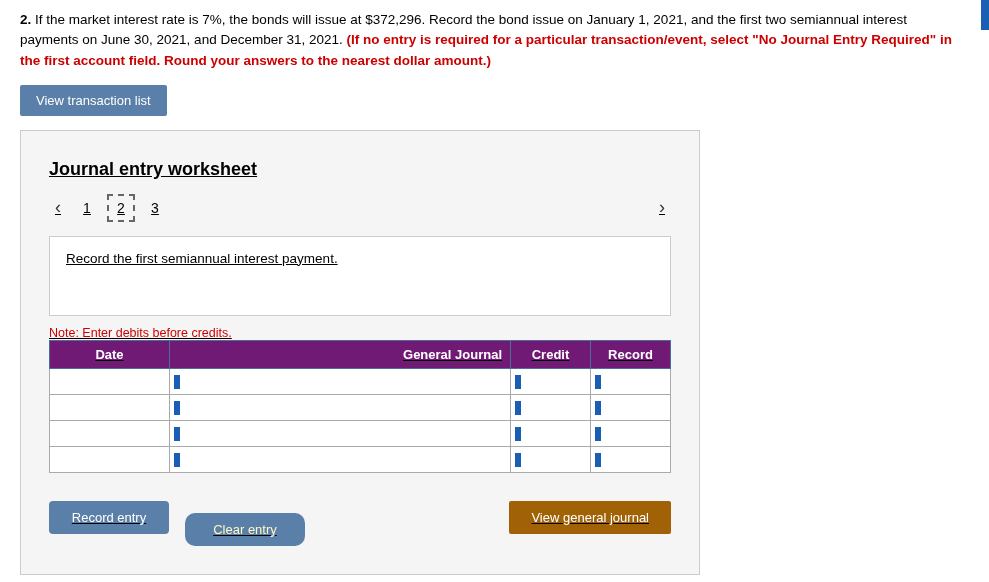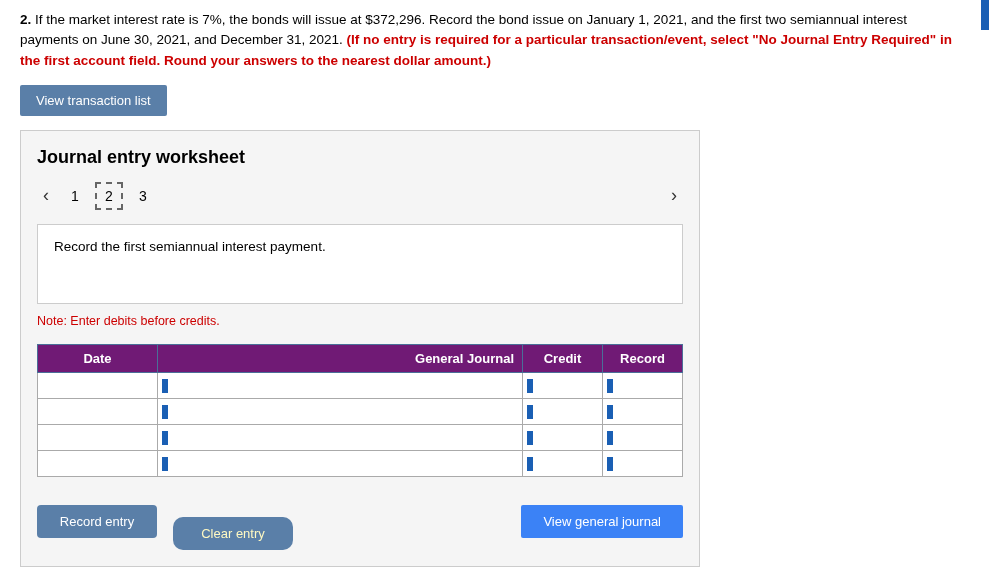--- a/index.html
+++ b/index.html
@@ -33,22 +33,23 @@
       padding: 8px 16px;
       font-size: 13px;
       cursor: pointer;
       border-radius: 2px;
       margin-bottom: 14px;
     }
 
     .worksheet-container {
       border: 1px solid #ccc;
       background: #f5f5f5;
-      padding: 16px;
+      padding: 28px;
       max-width: 680px;
+      text-decoration: underline;
     }
 
     .worksheet-title {
       font-size: 18px;
       font-weight: bold;
       margin-bottom: 14px;
     }
 
     .tab-nav {
       display: flex;
@@ -86,21 +87,21 @@
       border: 1px solid #ccc;
       padding: 14px 16px;
       min-height: 80px;
       margin-bottom: 10px;
       font-size: 13.5px;
     }
 
     .note-text {
       color: #cc0000;
       font-size: 12.5px;
-      margin-bottom: 16px;
+      margin-bottom: 0;
     }
 
     .journal-table {
       width: 100%;
       border-collapse: collapse;
       font-size: 13px;
     }
 
     .journal-table thead tr th {
       background: #701a75;
@@ -170,21 +171,21 @@
       border: none;
       padding: 9px 22px;
       font-size: 13px;
       cursor: pointer;
       border-radius: 10px;
       min-width: 120px;
       margin-top: 24px;
     }
 
     .btn-view-journal {
-      background: #3b82f6;
+      background: #a16207;
       color: #fff;
       border: none;
       padding: 9px 22px;
       font-size: 13px;
       cursor: pointer;
       border-radius: 2px;
       min-width: 140px;
       margin-left: auto;
     }
 

